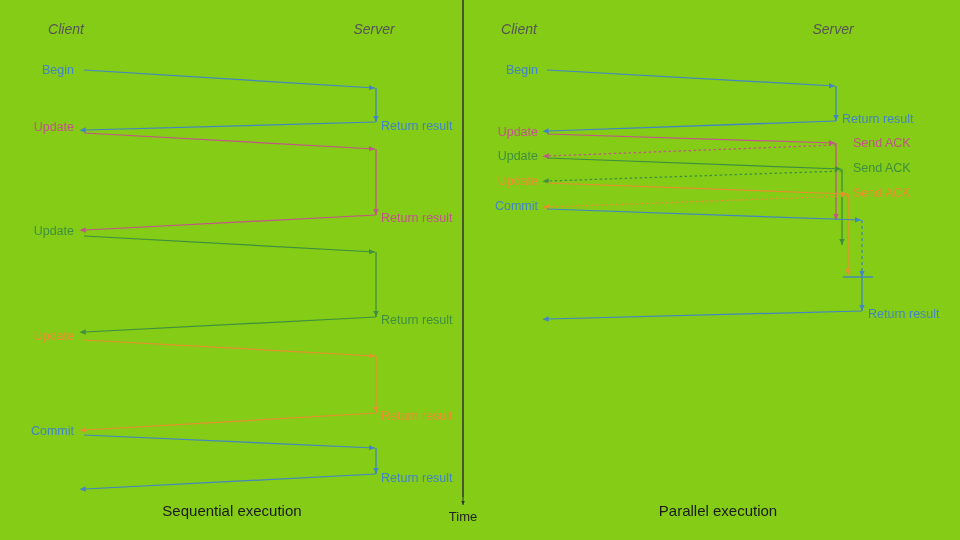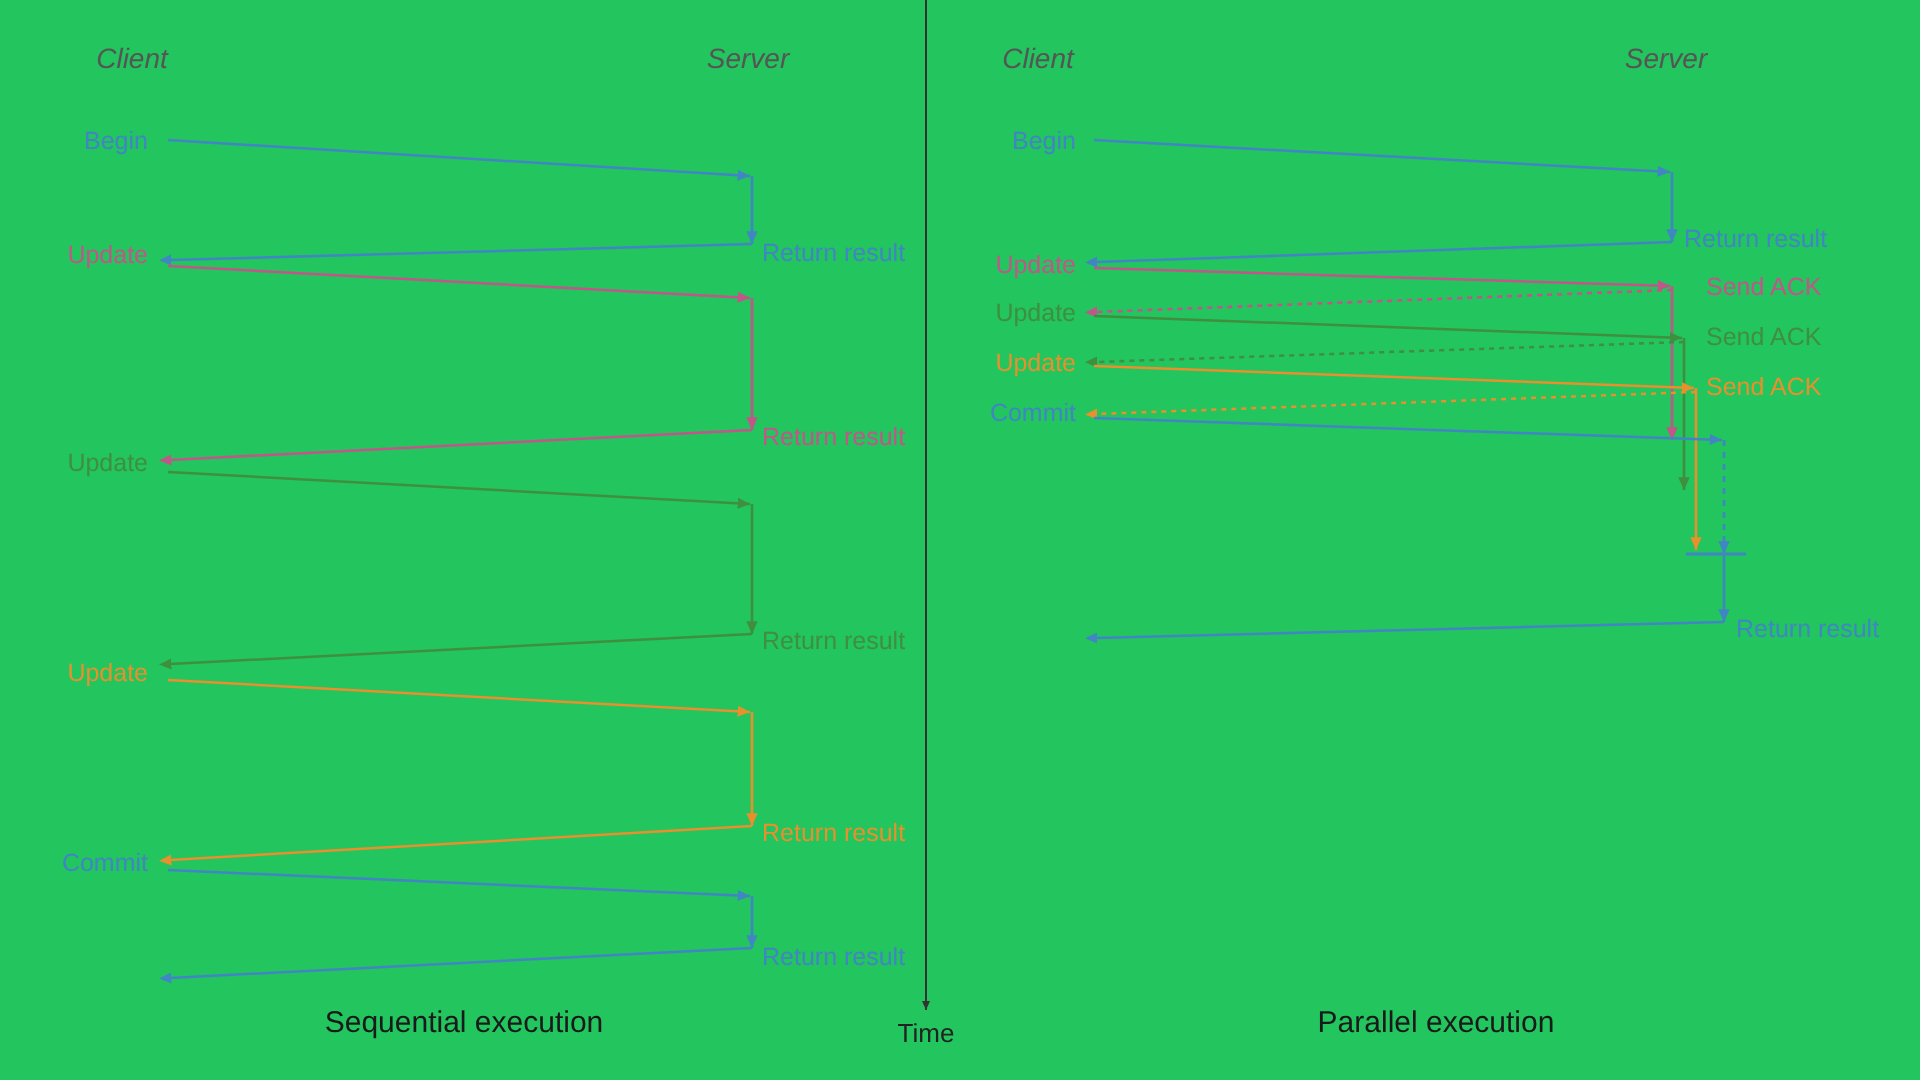--- a/index.html
+++ b/index.html
@@ -1,18 +1,18 @@
 <!DOCTYPE html>
 <html><head>
 <meta charset="utf-8">
 <style>
   html,body{margin:0;padding:0;background:#ffffff;}
   body{width:960px;height:540px;overflow:hidden;
        font-family:"Liberation Sans","DejaVu Sans",sans-serif;}
-  #stage{position:relative;width:960px;height:540px;background:#22c55e;}
+  #stage{position:relative;width:960px;height:540px;background:#84cc16;}
   svg{position:absolute;left:0;top:0;width:960px;height:540px;}
   .lbl{font-size:12.5px;dominant-baseline:middle;}
   .lbl-r{text-anchor:end;}
   .lbl-l{text-anchor:start;}
   .actor{font-size:14px;font-style:italic;fill:#555555;text-anchor:middle;}
   .caption{font-size:15px;fill:#1a1a1a;text-anchor:middle;}
   .timelbl{font-size:13px;fill:#222222;text-anchor:middle;}
 </style>
 </head>
 <body>

